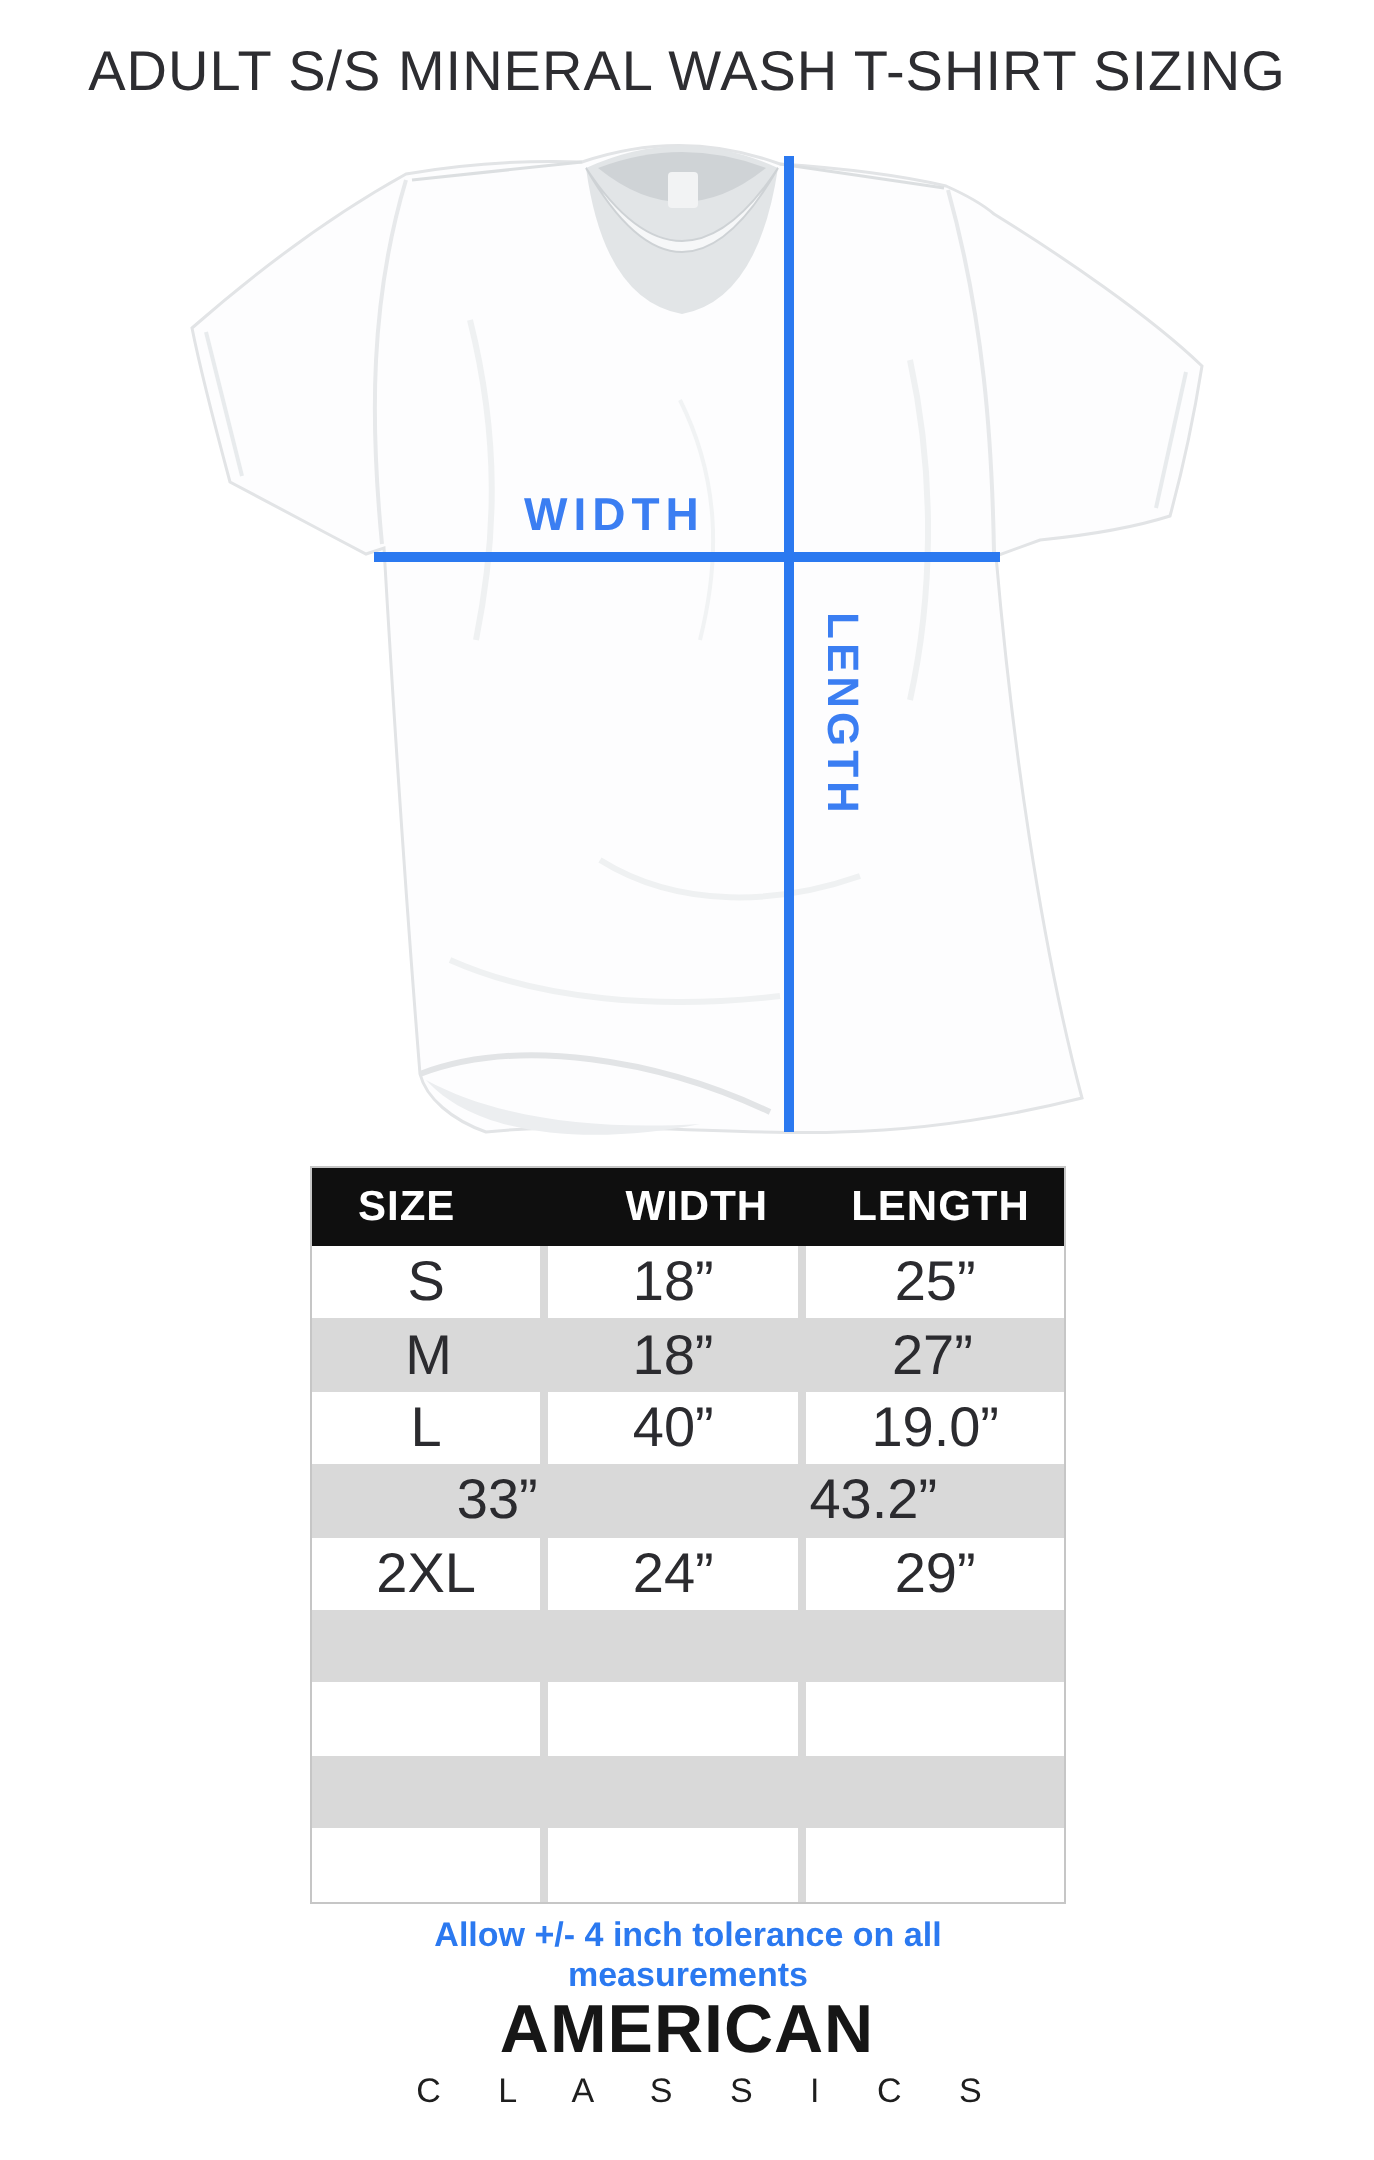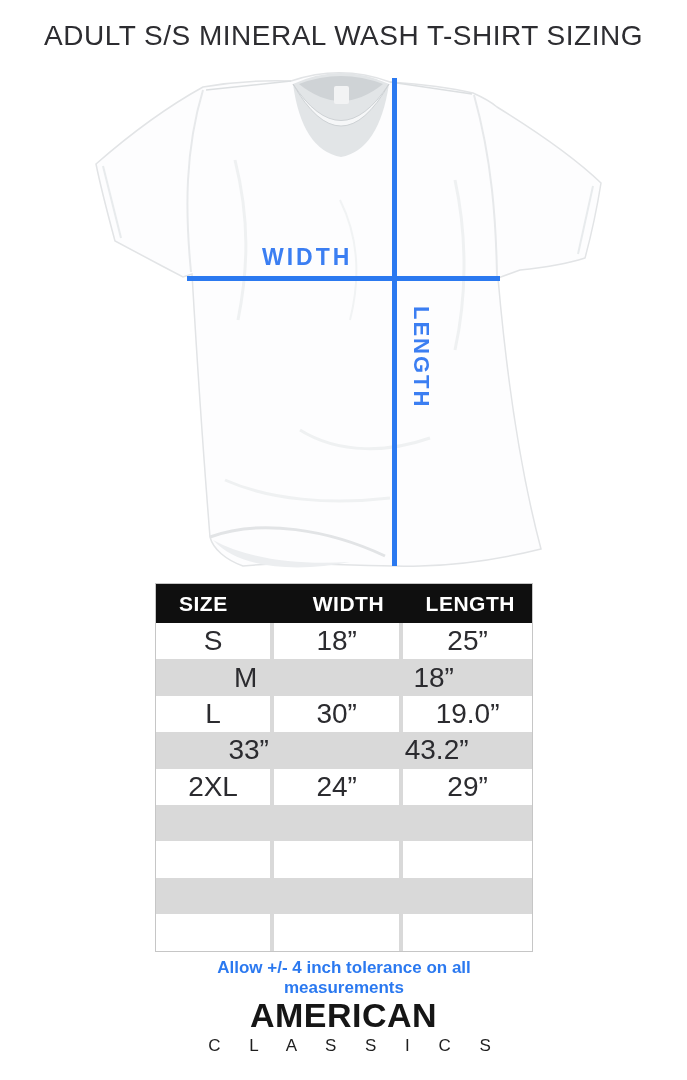--- a/index.html
+++ b/index.html
@@ -119,24 +119,25 @@
     </div>
 
     <div class="t-row white">
       <div class="cell c1">S</div>
       <div class="cell c2">18”</div>
       <div class="cell c3">25”</div>
     </div>
     <div class="t-row gray">
       <div class="cell c1">M</div>
       <div class="cell c2">18”</div>
+      <div class="cell c3">27”</div>
     </div>
     <div class="t-row white">
       <div class="cell c1">L</div>
-      <div class="cell c2">30”</div>
+      <div class="cell c2">40”</div>
       <div class="cell c3">19.0”</div>
     </div>
     <div class="t-row gray">
       <div class="cell c2">33”</div>
       <div class="cell c3">43.2”</div>
     </div>
     <div class="t-row white">
       <div class="cell c1">2XL</div>
       <div class="cell c2">24”</div>
       <div class="cell c3">29”</div>

